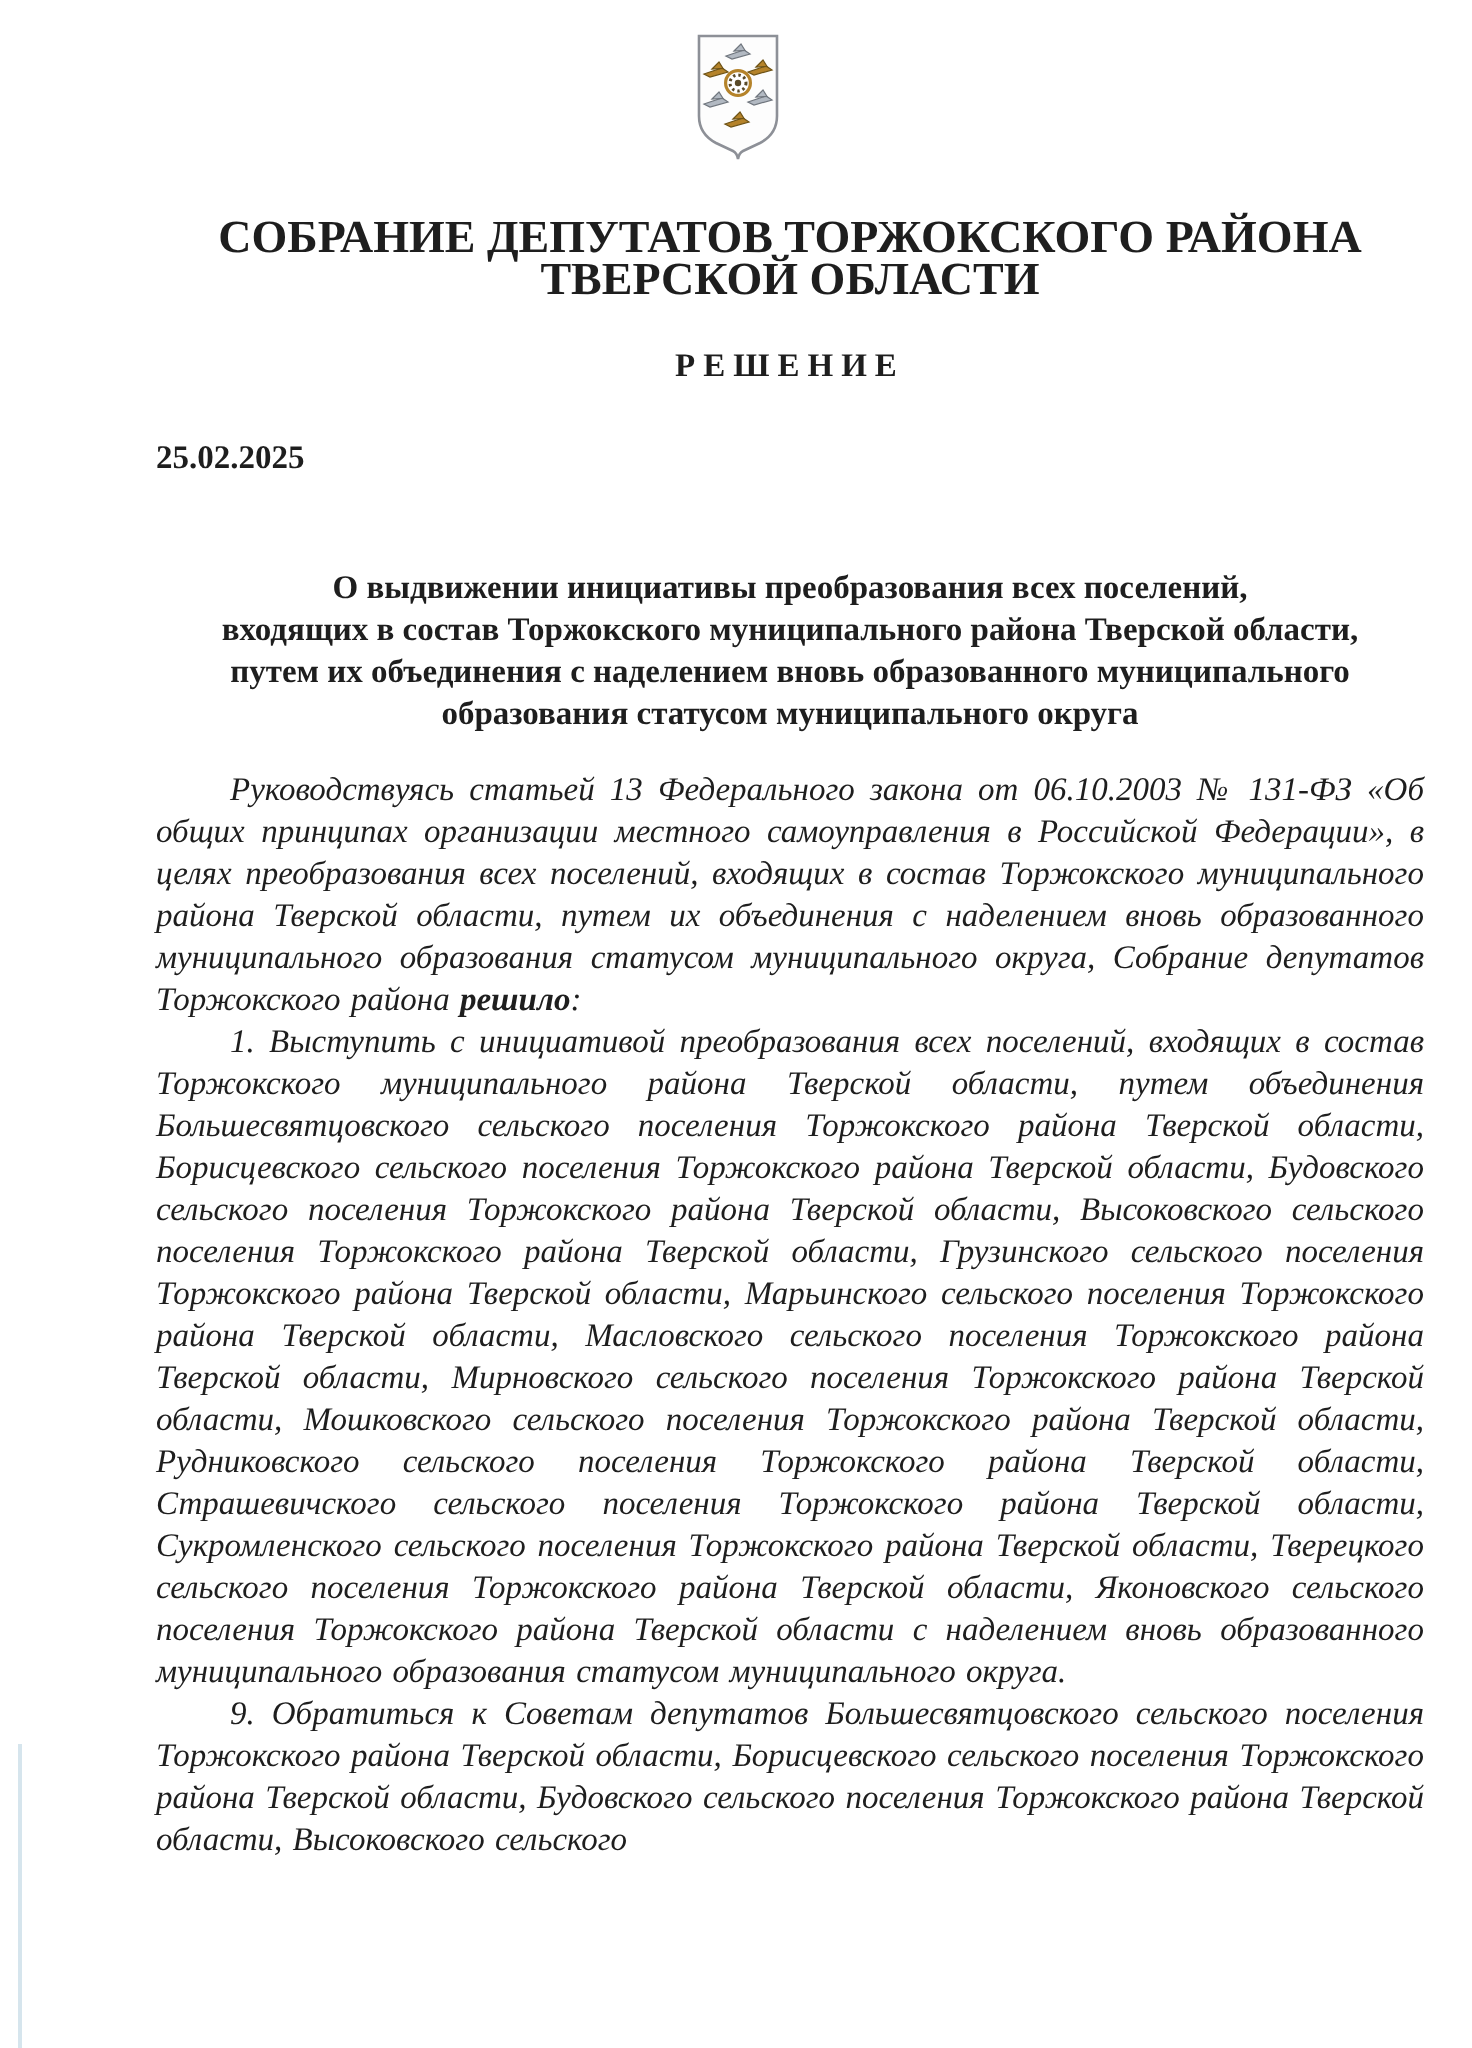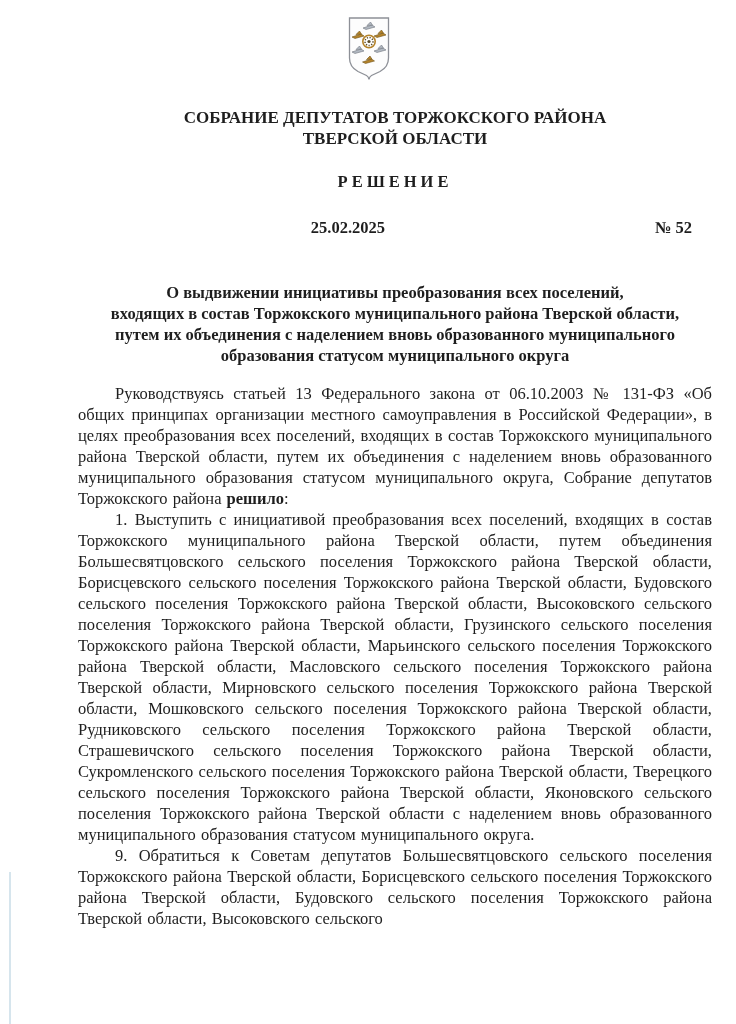--- a/index.html
+++ b/index.html
@@ -18,51 +18,51 @@
     text-align: center;
   }
   .emblem-wrap svg { position: relative; left: 1px; }
   .content {
     padding: 0 24px 0 78px;
   }
   .org-name {
     margin-top: 21px;
     text-align: center;
     font-weight: bold;
-    font-size: 17px;
+    font-size: 23px;
     line-height: 21px;
     white-space: pre-line;
   }
   .doc-type {
     margin-top: 23px;
     text-align: center;
     font-weight: bold;
     font-size: 16.5px;
     letter-spacing: 4px;
   }
   .meta-row {
     margin-top: 26px;
     display: flex;
     font-weight: bold;
     font-size: 16.5px;
     padding-right: 20px;
   }
   .meta-row .cell { flex: 1; }
-  .meta-row .cell.left { text-align: right; }
+  .meta-row .cell.left { text-align: left; }
   .meta-row .cell.center { text-align: center; }
   .meta-row .cell.right { text-align: right; }
   .doc-title {
     margin-top: 44px;
     text-align: center;
     font-weight: bold;
     font-size: 16.5px;
     line-height: 21px;
     white-space: pre-line;
   }
-  .body-text { margin-top: 17px; }
+  .body-text { margin-top: 17px; font-style: italic; }
   .body-text p {
     margin: 0;
     font-size: 16.5px;
     line-height: 21px;
     text-align: justify;
     text-indent: 37px;
     word-spacing: 1px;
   }
   .scan-artifact {
     position: absolute;
@@ -101,21 +101,20 @@
 
   <div class="content">
 
     <div class="org-name">СОБРАНИЕ ДЕПУТАТОВ ТОРЖОКСКОГО РАЙОНА
 ТВЕРСКОЙ ОБЛАСТИ</div>
 
     <div class="doc-type">РЕШЕНИЕ</div>
 
     <div class="meta-row">
       <div class="cell left">25.02.2025</div>
-      <div class="cell right">№ 52</div>
     </div>
 
     <div class="doc-title">О выдвижении инициативы преобразования всех поселений,
 входящих в состав Торжокского муниципального района Тверской области,
 путем их объединения с наделением вновь образованного муниципального
 образования статусом муниципального округа</div>
 
     <div class="body-text">
       <p><span>Руководствуясь статьей 13 Федерального закона от 06.10.2003 № 131-ФЗ «Об общих принципах организации местного самоуправления в Российской Федерации», в целях преобразования всех поселений, входящих в состав Торжокского муниципального района Тверской области, путем их объединения с наделением вновь образованного муниципального образования статусом муниципального округа, Собрание депутатов Торжокского района </span><b>решило</b><span>:</span></p>
       <p>1. Выступить с инициативой преобразования всех поселений, входящих в состав Торжокского муниципального района Тверской области, путем объединения Большесвятцовского сельского поселения Торжокского района Тверской области, Борисцевского сельского поселения Торжокского района Тверской области, Будовского сельского поселения Торжокского района Тверской области, Высоковского сельского поселения Торжокского района Тверской области, Грузинского сельского поселения Торжокского района Тверской области, Марьинского сельского поселения Торжокского района Тверской области, Масловского сельского поселения Торжокского района Тверской области, Мирновского сельского поселения Торжокского района Тверской области, Мошковского сельского поселения Торжокского района Тверской области, Рудниковского сельского поселения Торжокского района Тверской области, Страшевичского сельского поселения Торжокского района Тверской области, Сукромленского сельского поселения Торжокского района Тверской области, Тверецкого сельского поселения Торжокского района Тверской области, Яконовского сельского поселения Торжокского района Тверской области с наделением вновь образованного муниципального образования статусом муниципального округа.</p>

